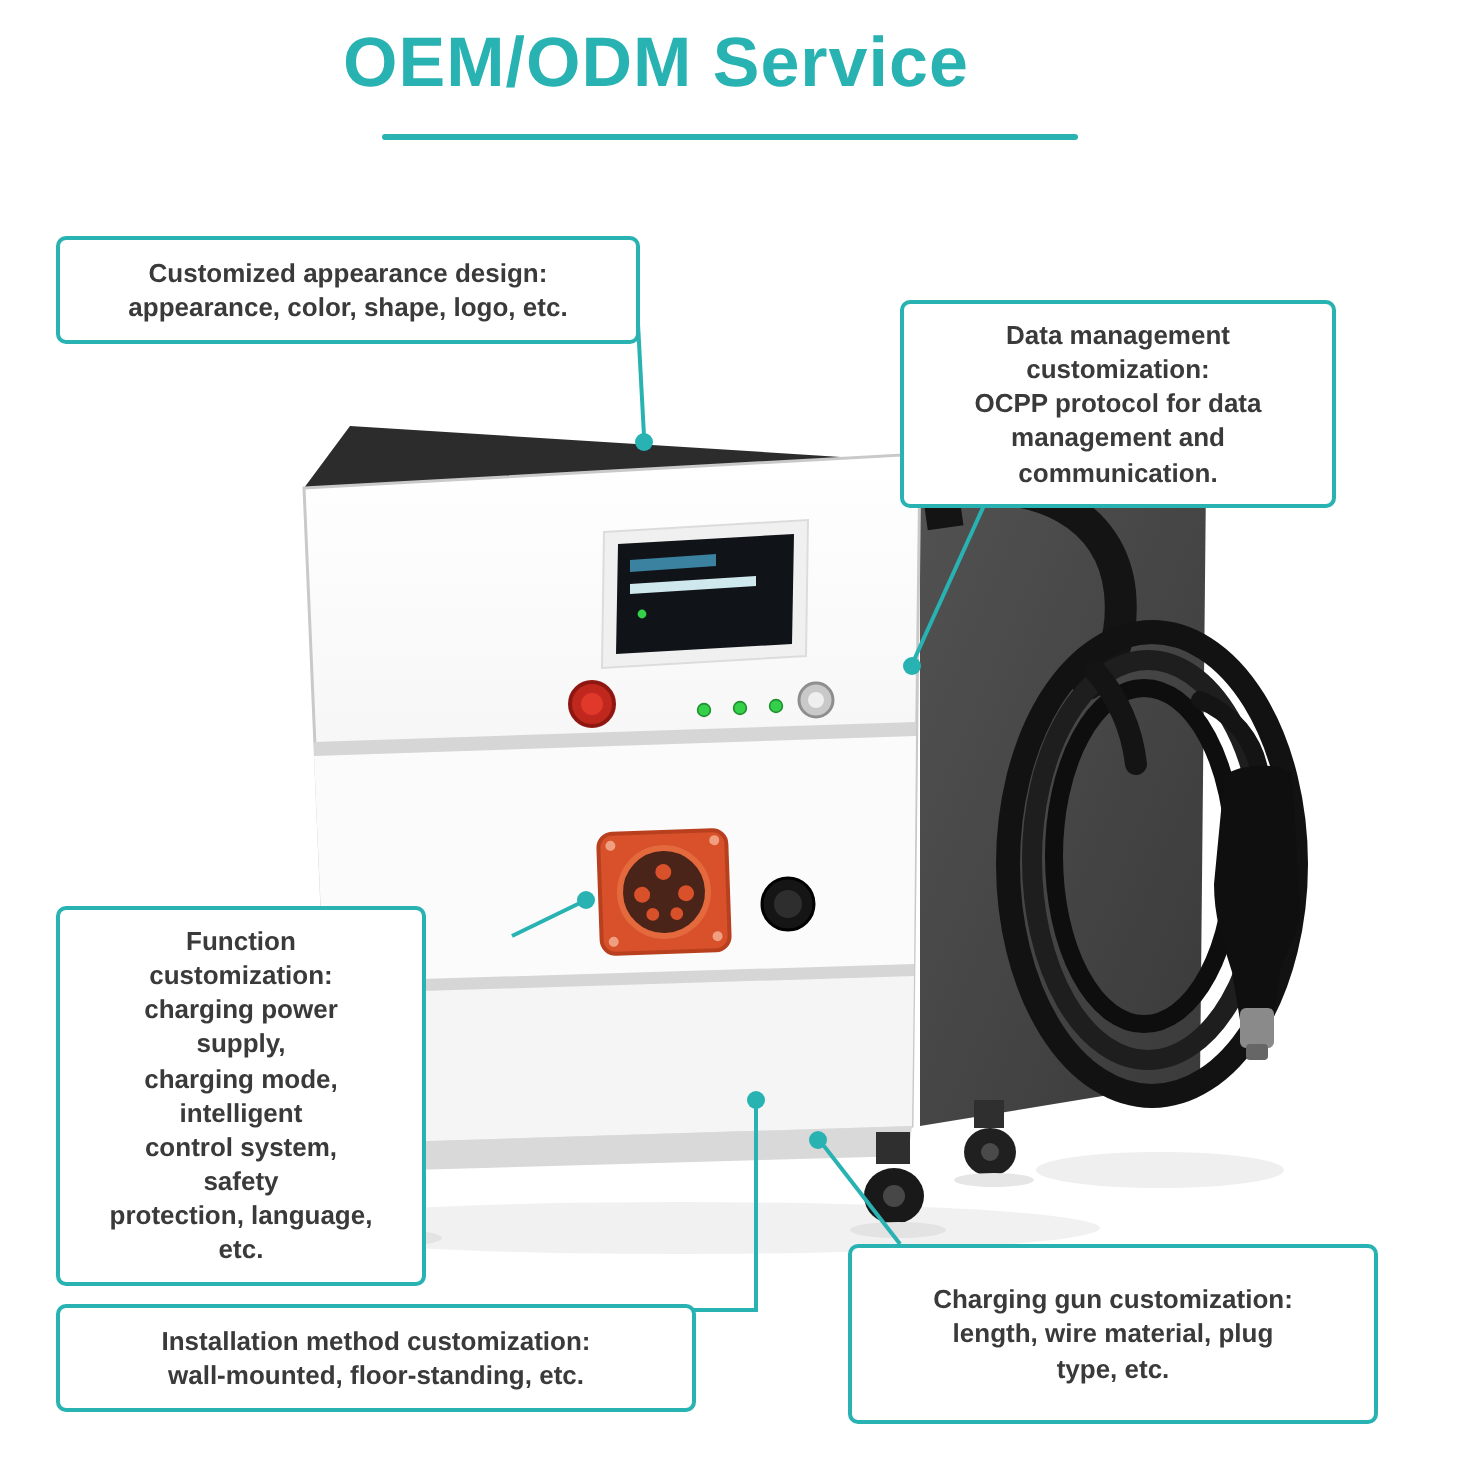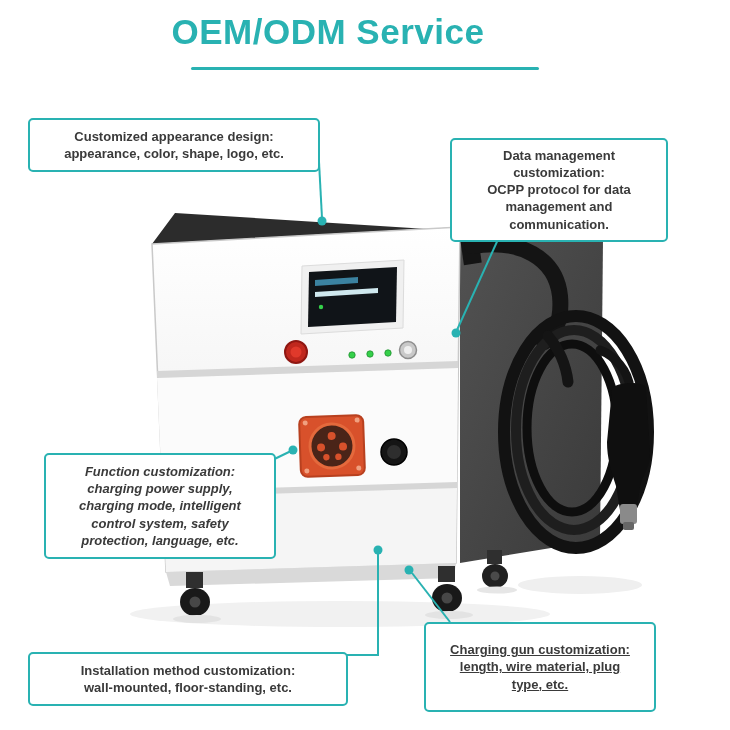--- a/index.html
+++ b/index.html
@@ -21,24 +21,24 @@
   svg.scene{position:absolute;left:0;top:0;}
   .callout{
     position:absolute;box-sizing:border-box;
     border:2px solid var(--accent,#29b2b2);border-radius:5px;
     background:#ffffff;color:var(--callout-text-color,#3a3a3a);
     font-size:13px;font-weight:bold;line-height:1.32;text-align:center;
     white-space:pre-line;display:flex;align-items:center;justify-content:center;
     padding:7px 24px;
   }
   .c1{left:28px;top:118px;width:292px;min-height:54px;}
-  .c2{left:450px;top:138px;width:218px;min-height:72px;}
-  .c3{left:44px;top:453px;width:232px;min-height:106px;font-style:italic;}
+  .c2{left:450px;top:150px;width:218px;min-height:72px;}
+  .c3{left:28px;top:453px;width:185px;min-height:106px;}
   .c4{left:28px;top:652px;width:320px;min-height:54px;}
-  .c5{left:424px;top:622px;width:232px;min-height:90px;text-decoration:underline;}
+  .c5{left:424px;top:622px;width:265px;min-height:90px;}
 </style>
 </head>
 <body>
 
 <div>
 
   <svg class="scene" width="730" height="730" viewBox="0 0 730 730">
     <defs>
       <linearGradient id="gfront" x1="0" y1="0" x2="0" y2="1">
         <stop offset="0" stop-color="#ffffff"></stop>

